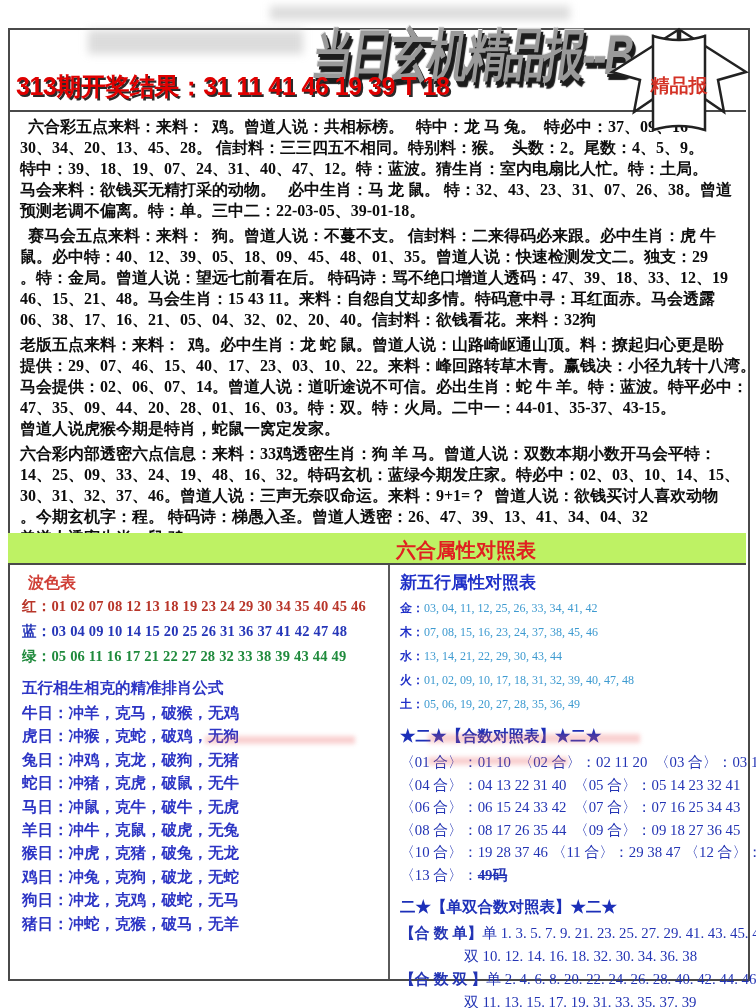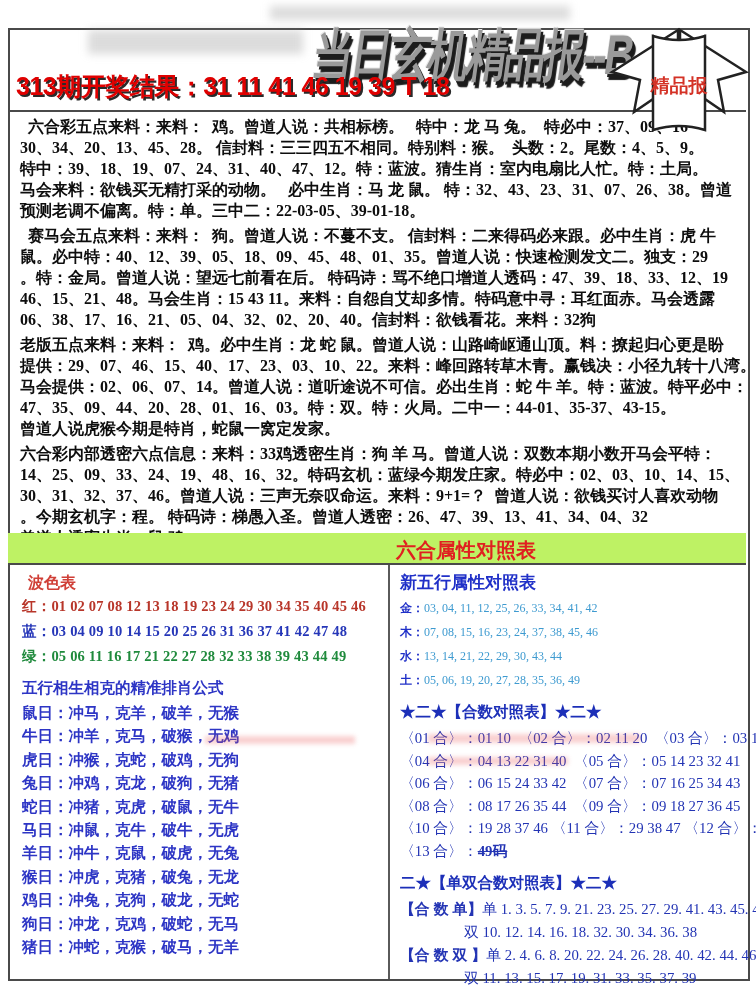--- a/index.html
+++ b/index.html
@@ -124,41 +124,41 @@
       <div class="wave-title">波色表</div>
       <div>
 
       <div class="wave-row" style="color: rgb(184, 54, 42);"><span>红：</span><span>01 02 07 08 12 13 18 19 23 24 29 30 34 35 40 45 46</span></div>
           <div class="wave-row" style="color: rgb(37, 54, 184);"><span>蓝：</span><span>03 04 09 10 14 15 20 25 26 31 36 37 41 42 47 48</span></div>
           <div class="wave-row" style="color: rgb(31, 138, 60);"><span>绿：</span><span>05 06 11 16 17 21 22 27 28 32 33 38 39 43 44 49</span></div>
         </div>
       <div class="formula-title">五行相生相克的精准排肖公式</div>
       <div>
 
-      <div class="formula-line">鼠日：冲马，克羊，破羊，无猴</div>
           <div class="formula-line">牛日：冲羊，克马，破猴，无鸡</div>
           <div class="formula-line">虎日：冲猴，克蛇，破鸡，无狗</div>
           <div class="formula-line">兔日：冲鸡，克龙，破狗，无猪</div>
           <div class="formula-line">蛇日：冲猪，克虎，破鼠，无牛</div>
           <div class="formula-line">马日：冲鼠，克牛，破牛，无虎</div>
           <div class="formula-line">羊日：冲牛，克鼠，破虎，无兔</div>
           <div class="formula-line">猴日：冲虎，克猪，破兔，无龙</div>
           <div class="formula-line">鸡日：冲兔，克狗，破龙，无蛇</div>
           <div class="formula-line">狗日：冲龙，克鸡，破蛇，无马</div>
           <div class="formula-line">猪日：冲蛇，克猴，破马，无羊</div>
         </div>
     </div>
 
     <div class="col-right">
       <div class="fe-title">新五行属性对照表</div>
       <div>
 
       <div class="fe-row"><span class="fe-label">金：</span><span class="fe-nums">03, 04, 11, 12, 25, 26, 33, 34, 41, 42</span></div>
           <div class="fe-row"><span class="fe-label">木：</span><span class="fe-nums">07, 08, 15, 16, 23, 24, 37, 38, 45, 46</span></div>
           <div class="fe-row"><span class="fe-label">水：</span><span class="fe-nums">13, 14, 21, 22, 29, 30, 43, 44</span></div>
+          <div class="fe-row"><span class="fe-label">火：</span><span class="fe-nums">01, 02, 09, 10, 17, 18, 31, 32, 39, 40, 47, 48</span></div>
           <div class="fe-row"><span class="fe-label">土：</span><span class="fe-nums">05, 06, 19, 20, 27, 28, 35, 36, 49</span></div>
         </div>
 
       <div class="hs-title">★二★【合数对照表】★二★</div>
       <div>
 
       <div class="hs-line">〈01 合〉：01 10  〈02 合〉：02 11 20  〈03 合〉：03 12 21 30</div>
           <div class="hs-line">〈04 合〉：04 13 22 31 40  〈05 合〉：05 14 23 32 41</div>
           <div class="hs-line">〈06 合〉：06 15 24 33 42  〈07 合〉：07 16 25 34 43</div>
           <div class="hs-line">〈08 合〉：08 17 26 35 44  〈09 合〉：09 18 27 36 45</div>

